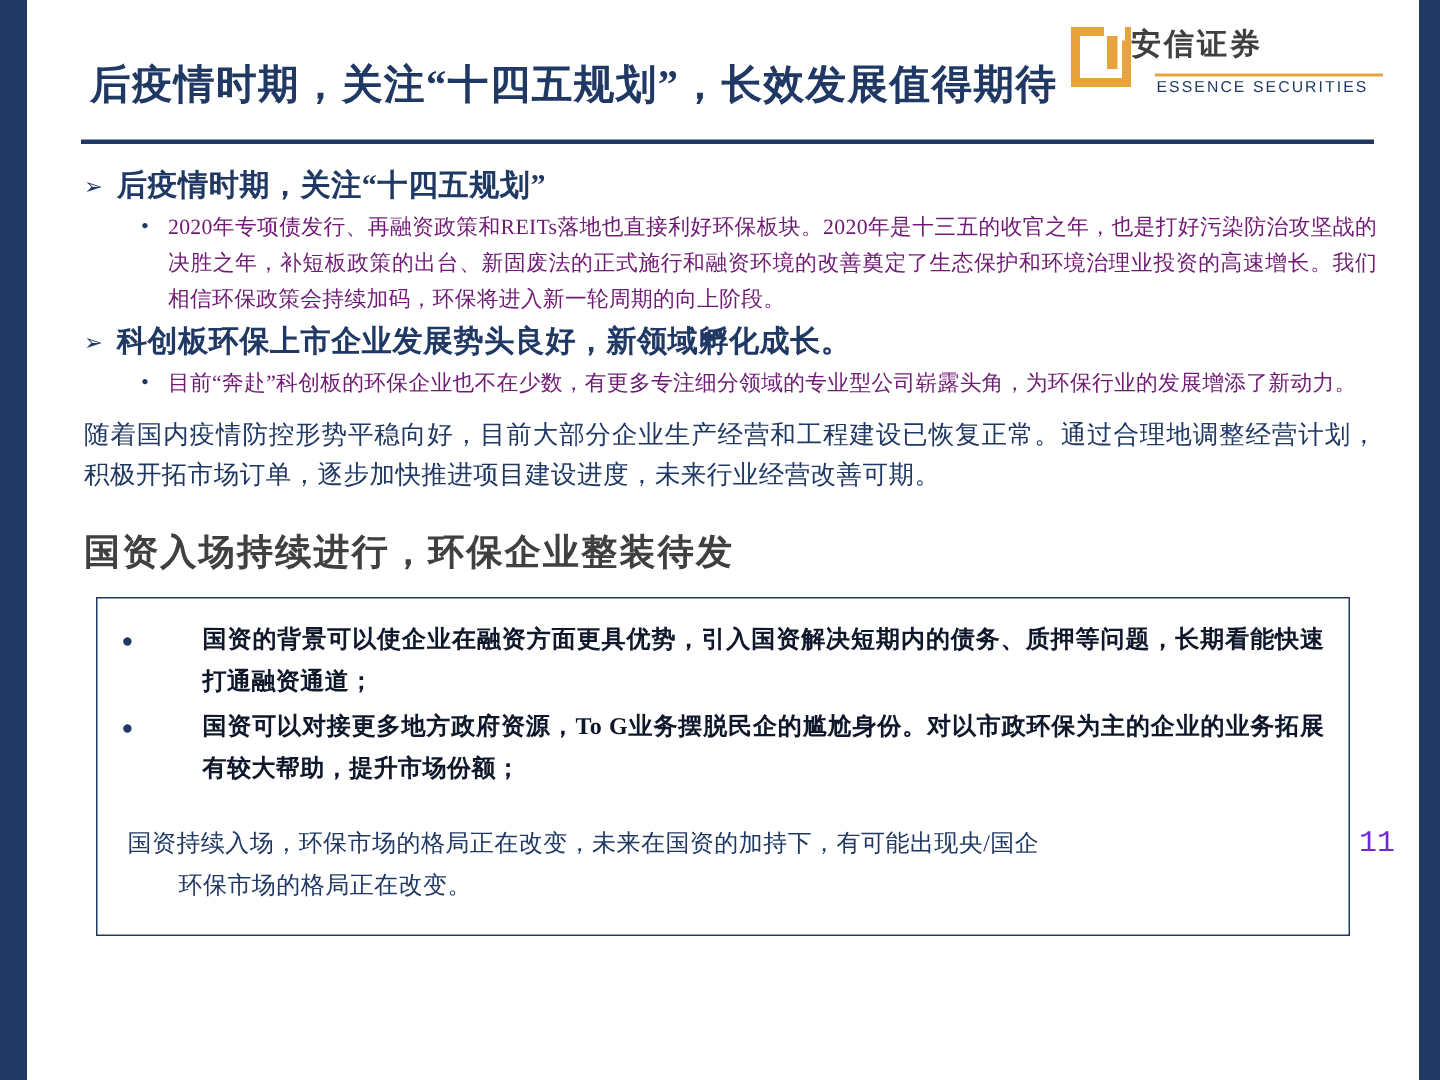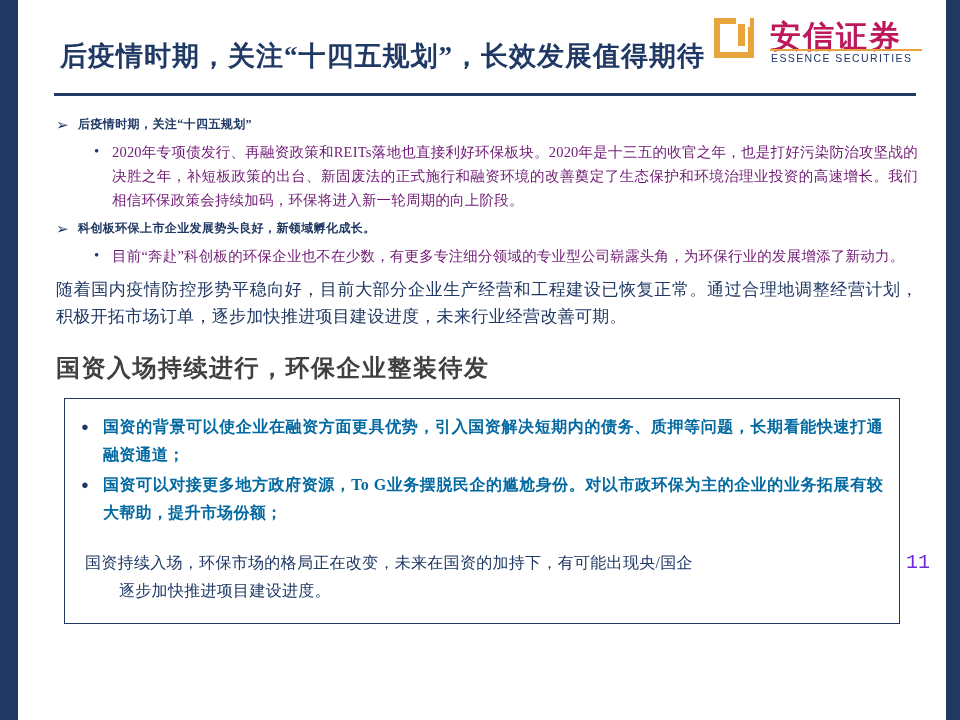--- a/index.html
+++ b/index.html
@@ -101,25 +101,25 @@
   .logo-mark .bar {
     position: absolute;
     left: 24px;
     top: 6px;
     width: 7px;
     height: 22px;
     background: #e8a33d;
   }
   .logo-cn {
     position: absolute;
-    left: 56px;
+    left: 40px;
     top: 0px;
-    font-size: 31px;
-    font-weight: bold;
-    color: #be185d;
+    font-size: 20px;
+    font-weight: bold;
+    color: #404040;
     letter-spacing: 2px;
     font-family: "Liberation Serif", "DejaVu Serif", serif;
   }
   .logo-en {
     position: absolute;
     left: 57px;
     top: 36px;
     font-size: 10.5px;
     color: #1f3864;
     letter-spacing: 1.4px;
@@ -147,21 +147,21 @@
   }
   .lvl1-bullet {
     width: 22px;
     flex: 0 0 22px;
     color: #1f3864;
     font-size: 15px;
     line-height: 24px;
     padding-top: 1px;
   }
   .lvl1-text {
-    font-size: 12px;
+    font-size: 20px;
     font-weight: bold;
     line-height: 25px;
     color: #1f3864;
     letter-spacing: 0.4px;
   }
   .lvl2 {
     display: flex;
     align-items: flex-start;
     margin-top: 3px;
     margin-left: 38px;
@@ -214,23 +214,24 @@
   .box-dot {
     flex: 0 0 22px;
     color: #1f3864;
     font-size: 13px;
     line-height: 28px;
   }
   .box-text {
     font-size: 16px;
     font-weight: bold;
     line-height: 28px;
-    color: #0369a1;
+    color: #0f172a;
     letter-spacing: 0.3px;
     text-align: justify;
+    margin-left: 32px;
   }
   .box-foot {
     margin-top: 22px;
     padding-left: 4px;
     font-size: 16px;
     font-weight: normal;
     line-height: 28px;
     color: #1f3864;
     letter-spacing: 0.3px;
   }
@@ -301,21 +302,21 @@
       <div class="box-item">
         <div class="box-dot">●</div>
         <div class="box-text">国资的背景可以使企业在融资方面更具优势，引入国资解决短期内的债务、质押等问题，长期看能快速打通融资通道；</div>
       </div>
       <div class="box-item">
         <div class="box-dot">●</div>
         <div class="box-text">国资可以对接更多地方政府资源，To G业务摆脱民企的尴尬身份。对以市政环保为主的企业的业务拓展有较大帮助，提升市场份额；</div>
       </div>
       <div class="box-foot">
         <span>国资持续入场，环保市场的格局正在改变，未来在国资的加持下，有可能出现央/国企</span>
-        <span class="second">逐步加快推进项目建设进度。</span>
+        <span class="second">环保市场的格局正在改变。</span>
       </div>
     </div>
 
   </div>
 
   <div class="page-number">11</div>
 
 </div>
 
 </body></html>

